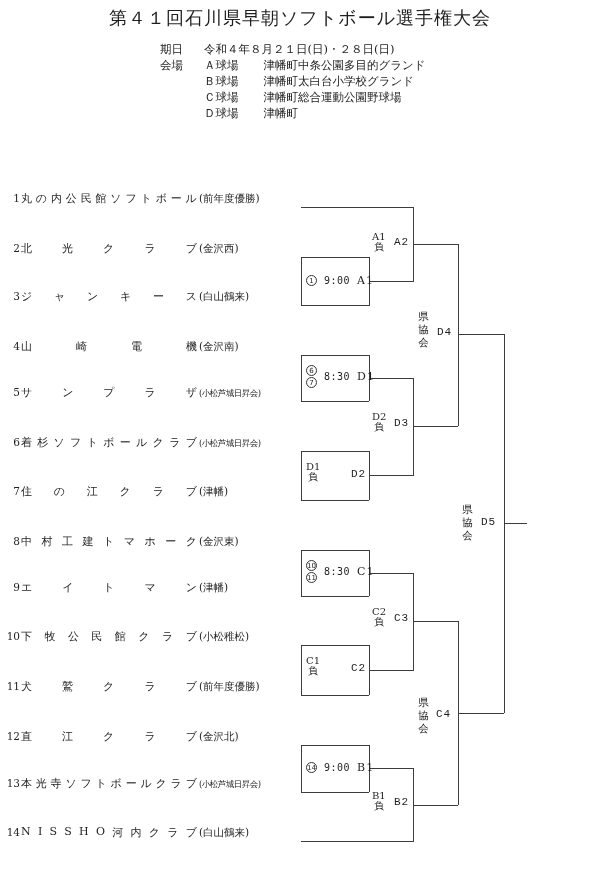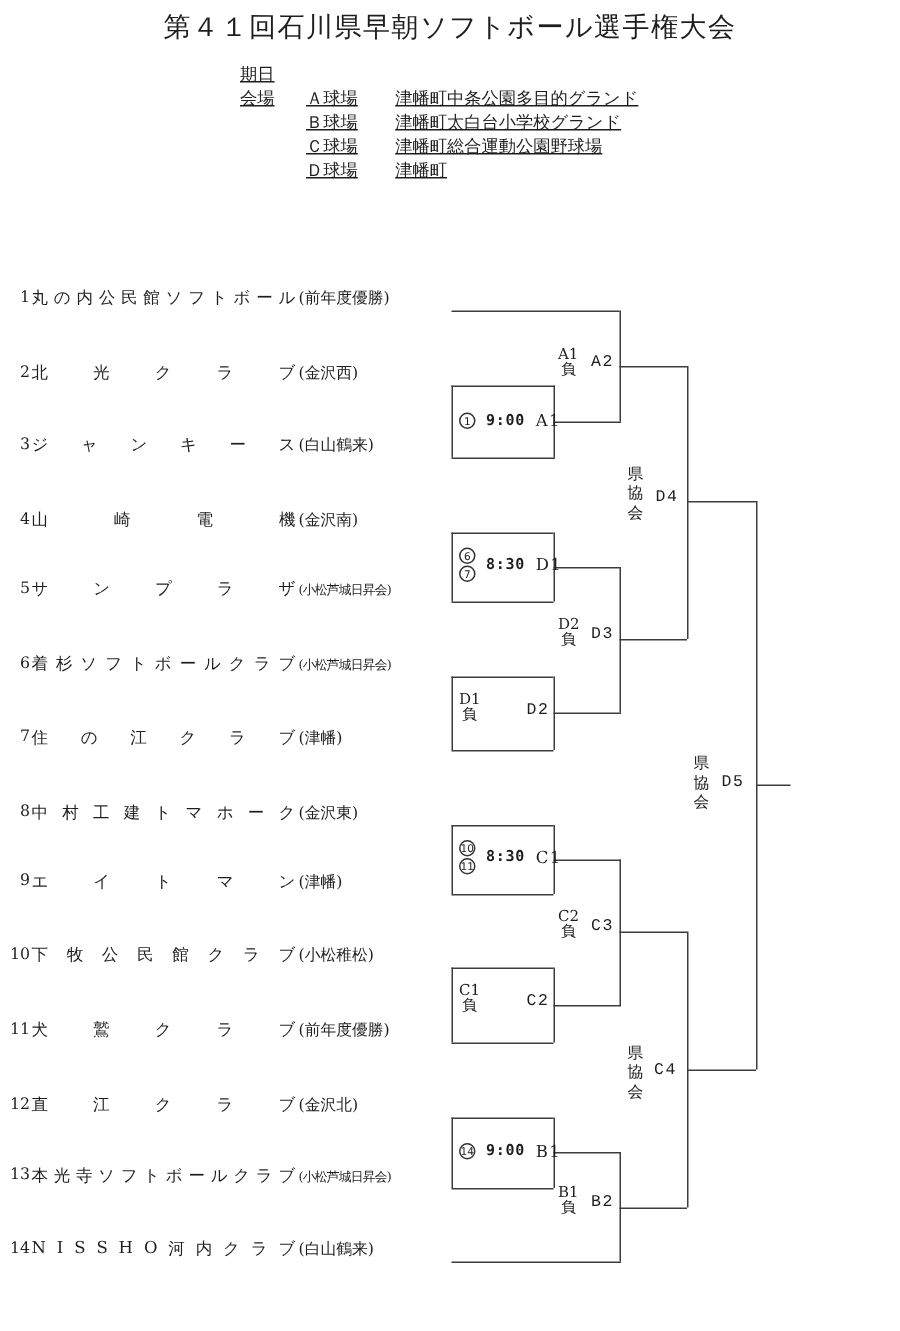--- a/index.html
+++ b/index.html
@@ -2,60 +2,61 @@
 <html><head>
 <meta charset="utf-8">
 <style>
   html,body{margin:0;padding:0;background:#fff;}
   .page{position:relative;width:600px;height:860px;background:#ffffff;overflow:hidden;
         font-family:"DejaVu Serif","Liberation Serif",serif;color:#1e1e1e;}
   
   .title{position:absolute;left:0;top:6px;width:600px;text-align:center;
          font-size:18px;letter-spacing:1px;white-space:nowrap;}
   .info{position:absolute;left:160px;top:41px;font-size:11.5px;line-height:16px;white-space:nowrap;}
-  .info-row{display:flex;text-decoration:underline;}
+  .info-row{display:flex;}
   .info-label{display:inline-block;width:30px;}
   .info-gap{display:inline-block;width:14px;}
   .v-field{display:inline-block;width:49px;}
   .v-town{display:inline-block;width:45px;text-align:right;}
   
   .team-row{position:absolute;left:6px;width:298px;height:15px;font-size:11px;white-space:nowrap;}
   .t-no{position:absolute;left:0;top:1px;width:14px;text-align:right;font-size:10.5px;}
   .t-name{position:absolute;left:15px;top:0;width:176px;}
   .t-name[data-chars="justify"]{display:flex;justify-content:space-between;}
   .t-aff{position:absolute;left:193px;top:1px;font-size:10.5px;}
   .t-aff.small{font-size:8.5px;top:3px;letter-spacing:-0.5px;}
   
   .hl{position:absolute;height:1px;background:#3c3c3c;}
   .vl{position:absolute;width:1px;background:#3c3c3c;}
   
   .boxrow{position:absolute;display:flex;align-items:center;gap:7px;}
   .circ-col{display:flex;flex-direction:column;gap:1px;}
   .circ{width:11px;height:11px;border:1px solid #333;border-radius:50%;
         font-size:7px;line-height:11px;text-align:center;box-sizing:border-box;
         font-family:"DejaVu Sans","Liberation Sans",sans-serif;}
-  .time{font-size:10px;font-family:"DejaVu Sans Mono","Liberation Mono",monospace;letter-spacing:0.5px;font-weight:bold;}
+  .time{font-size:10px;font-family:"DejaVu Sans Mono","Liberation Mono",monospace;letter-spacing:0.5px;}
   .game{font-size:11px;letter-spacing:1px;}
   .glabel{position:absolute;font-size:11px;letter-spacing:1px;white-space:nowrap;font-family:Liberation Mono, monospace;}
   .loser{position:absolute;font-size:10px;line-height:10px;white-space:nowrap;}
   .loser span{display:block;}
   .loser .l2{padding-left:2px;}
   .org-v{position:absolute;font-size:10.5px;width:13px;}
   .org-v span{display:block;text-align:center;line-height:13px;}
 </style>
 </head>
 <body>
 
 <div class="page">
 
   <div class="title">第４１回石川県早朝ソフトボール選手権大会</div>
   <div class="info">
     <div class="info-row">
       <span class="info-label">期日</span>
         <span class="info-gap"></span>
+      <span>令和４年８月２１日(日)・２８日(日)</span>
     </div>
     <div class="info-row">
       <span class="info-label">会場</span>
         <span class="info-gap"></span>
       <span class="v-field">Ａ球場</span>
       <span class="v-town">津幡町</span>
       <span>中条公園多目的グランド</span>
     </div>
     <div class="info-row">
       <span class="info-label"></span>

